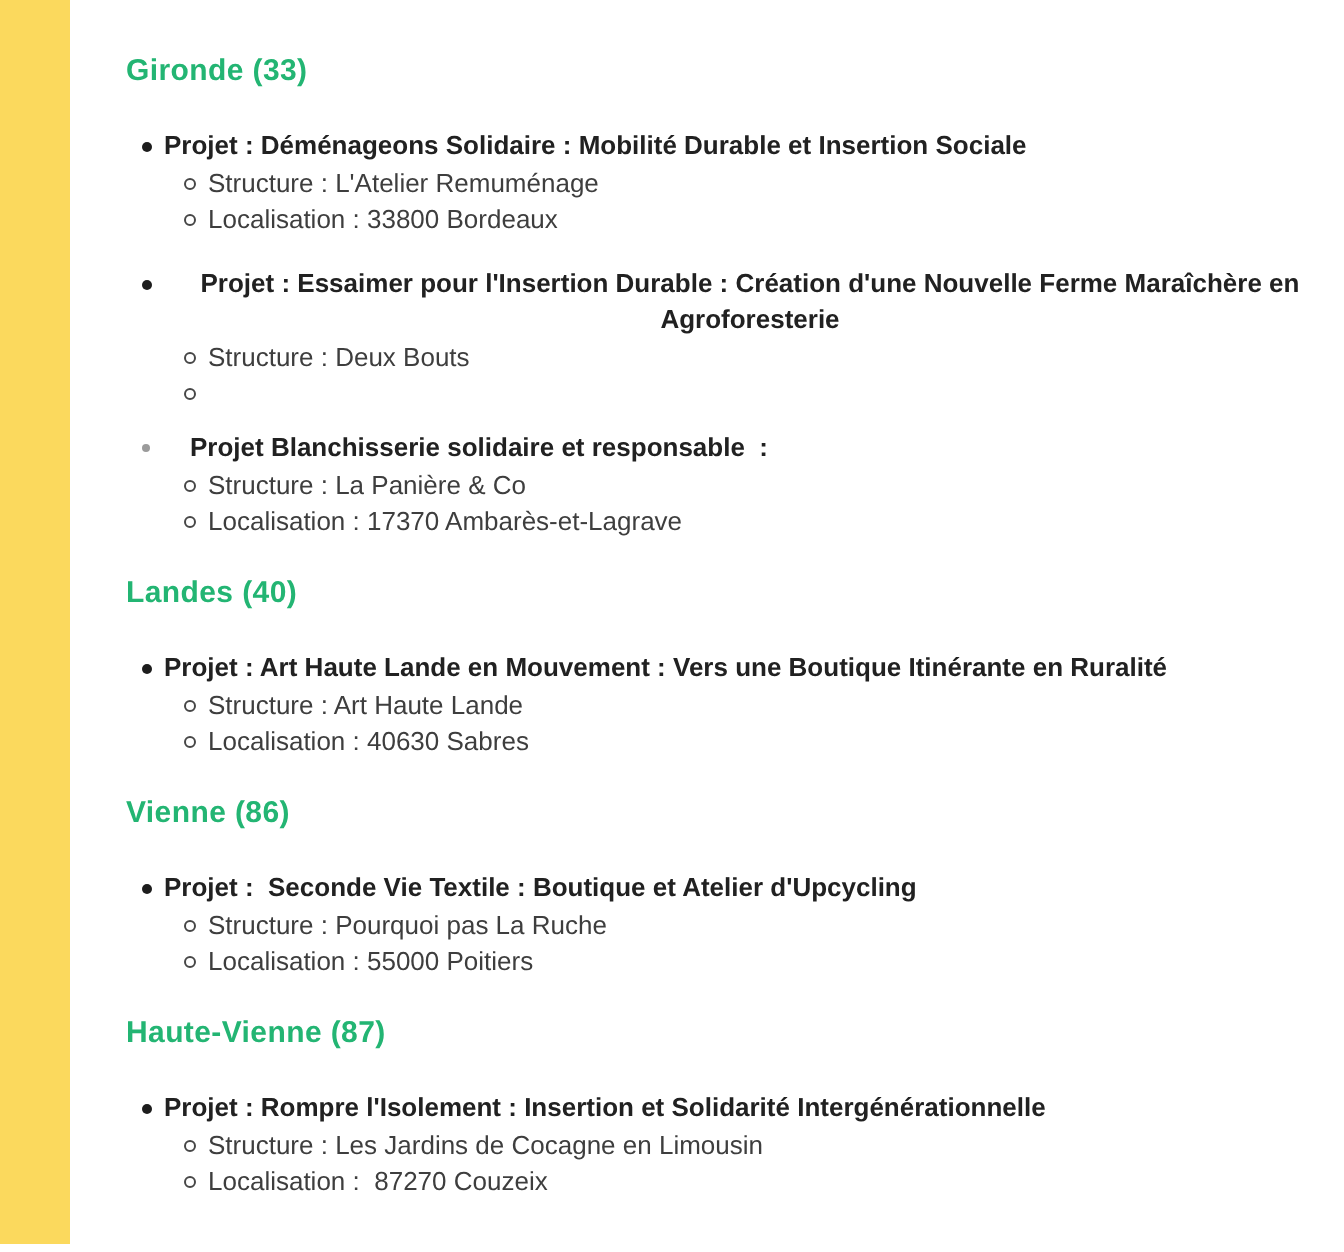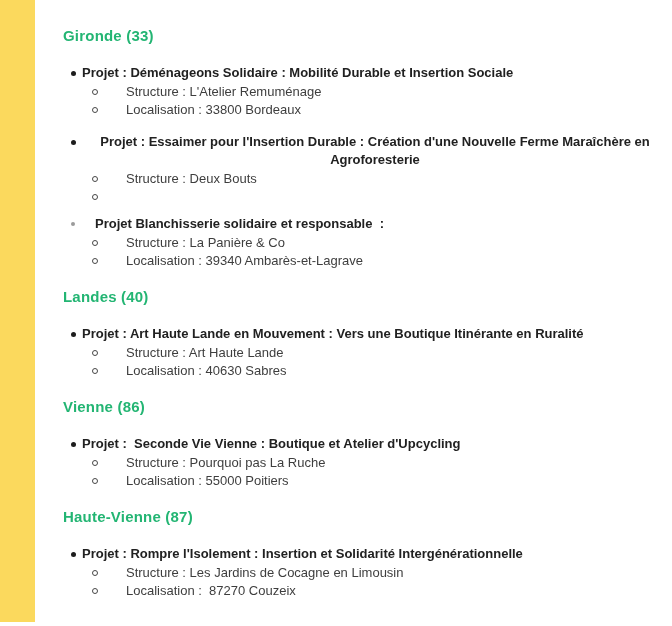--- a/index.html
+++ b/index.html
@@ -61,21 +61,20 @@
     color: #212121;
     font-size: 13px;
     line-height: 18px;
     white-space: pre-wrap;
   }
   .sub-row {
     display: flex;
     align-items: flex-start;
     padding-left: 29px;
     margin-top: 1px;
-    gap: 22px;
   }
   .circle-bullet {
     flex: 0 0 auto;
     width: 4px;
     height: 4px;
     border-radius: 50%;
     border: 1px solid #474747;
     background: transparent;
     margin: 6px 6px 0 0;
   }
@@ -129,21 +128,21 @@
       <div class="title-row">
         <span class="disc-bullet"></span>
         <span class="project-title">Projet Blanchisserie solidaire et responsable  :</span>
       </div>
       <div class="sub-row">
         <span class="circle-bullet"></span>
         <span class="sub-text">Structure : La Panière &amp; Co</span>
       </div>
       <div class="sub-row">
         <span class="circle-bullet"></span>
-        <span class="sub-text">Localisation : 39340 Ambarès-et-Lagrave</span>
+        <span class="sub-text">Localisation : 17370 Ambarès-et-Lagrave</span>
       </div>
     </div>
   </div>
 
   <div class="section">
     <h2 class="section-heading">Landes (40)</h2>
 
     <div class="project">
       <div class="title-row">
         <span class="disc-bullet"></span>
@@ -159,21 +158,21 @@
       </div>
     </div>
   </div>
 
   <div class="section">
     <h2 class="section-heading">Vienne (86)</h2>
 
     <div class="project">
       <div class="title-row">
         <span class="disc-bullet"></span>
-        <span class="project-title">Projet :  Seconde Vie Vienne : Boutique et Atelier d'Upcycling</span>
+        <span class="project-title">Projet :  Seconde Vie Textile : Boutique et Atelier d'Upcycling</span>
       </div>
       <div class="sub-row">
         <span class="circle-bullet"></span>
         <span class="sub-text">Structure : Pourquoi pas La Ruche</span>
       </div>
       <div class="sub-row">
         <span class="circle-bullet"></span>
         <span class="sub-text">Localisation : 55000 Poitiers</span>
       </div>
     </div>

